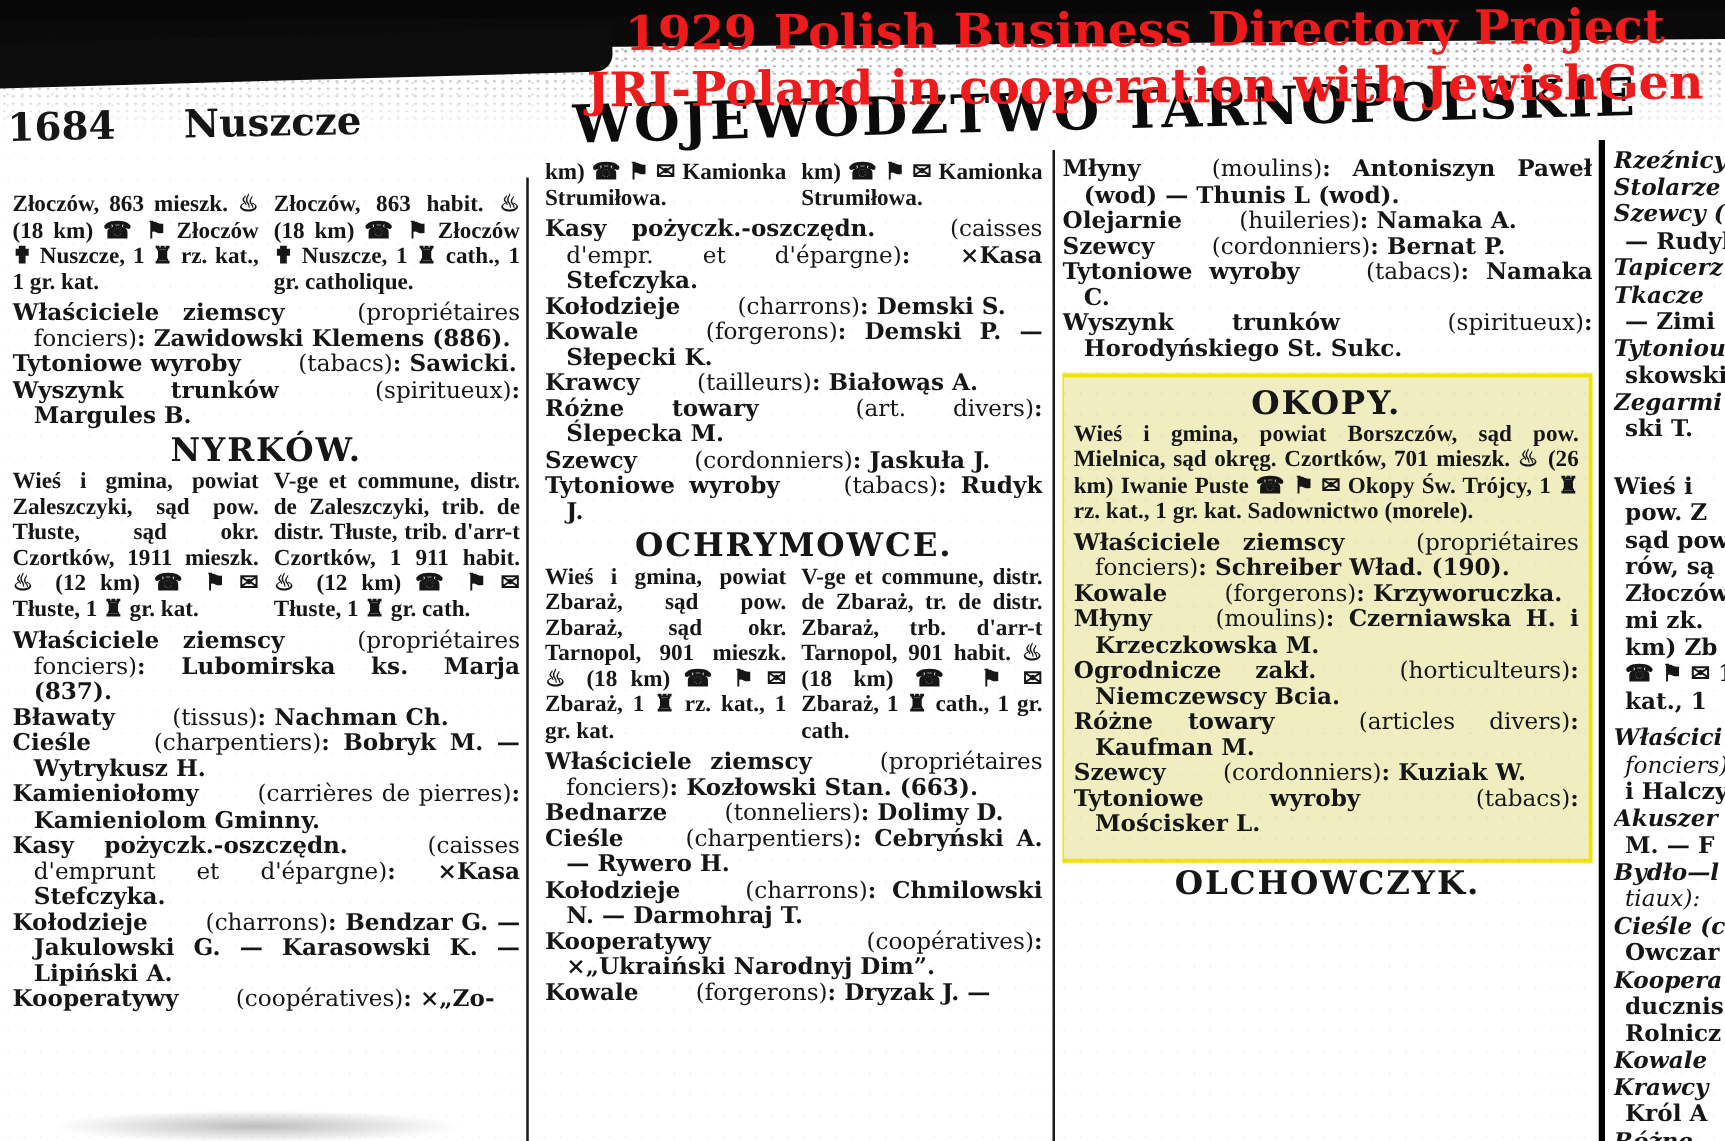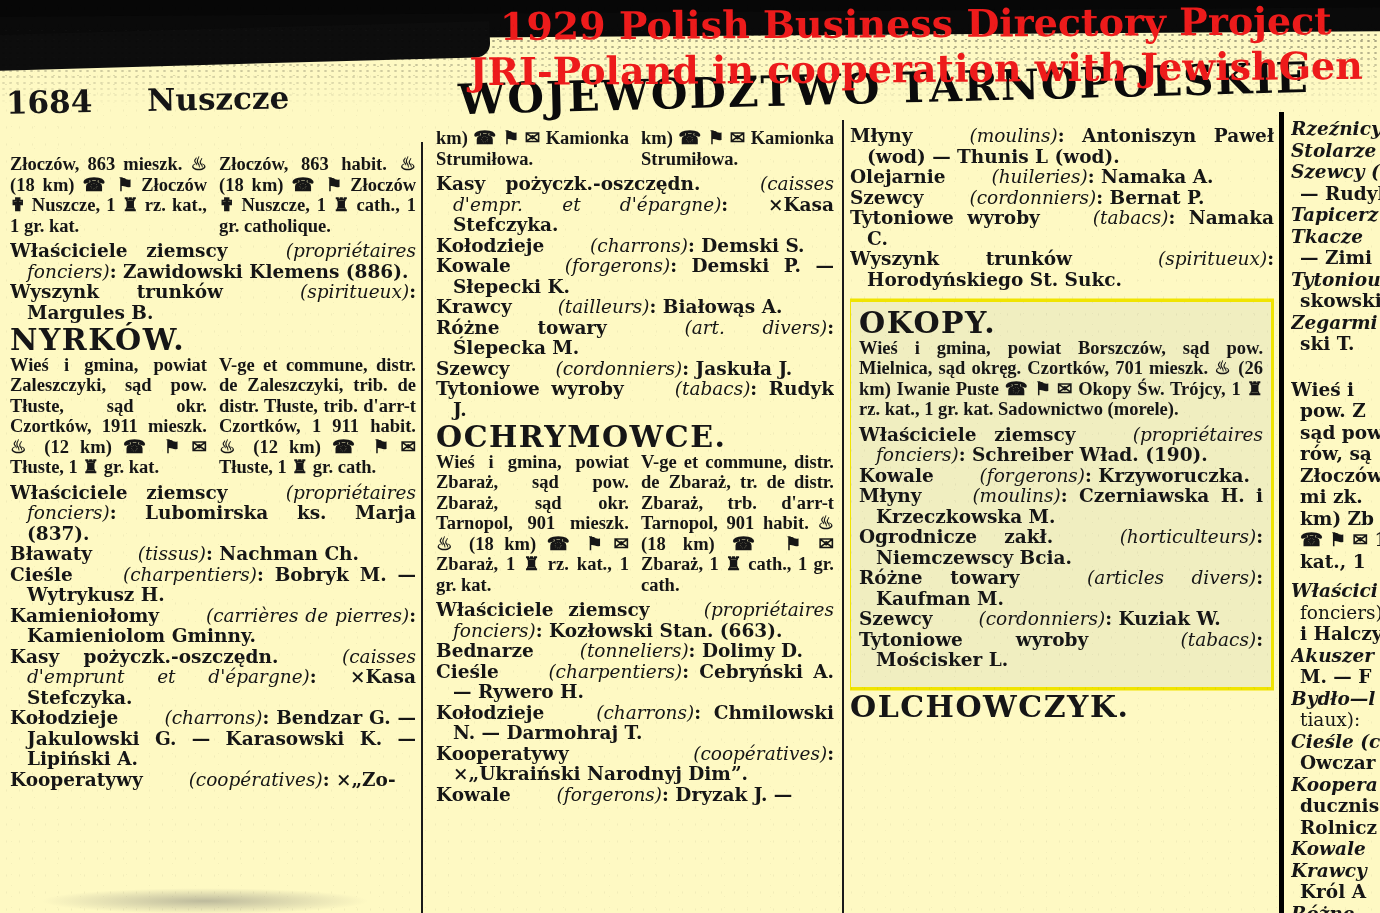--- a/index.html
+++ b/index.html
@@ -1,16 +1,16 @@
 <!DOCTYPE html>
 <html style="--hlf: #f0eec0; --hlb: #f0e400;"><head>
 <meta charset="utf-8">
 <style>
   html,body{margin:0;padding:0;background:#d8d6d0;}
-  .page{position:relative;width:1380px;height:913px;background:#fef9c3;overflow:hidden;
+  .page{position:relative;width:1380px;height:913px;background:#ffffff;overflow:hidden;
         font-family:"DejaVu Serif",serif;color:#161616;}
   
   .page::after{content:"";position:absolute;inset:0;pointer-events:none;z-index:9;
     background-image:radial-gradient(rgba(0,0,0,.5) .6px,transparent 1px),
                      radial-gradient(rgba(0,0,0,.4) .5px,transparent .9px);
     background-size:13px 17px,23px 11px;opacity:.10;}
   
   .band-a{position:absolute;left:0;top:0;width:1380px;height:30px;background:#070707;z-index:1;}
   .band-b{position:absolute;left:-12px;top:12px;width:1404px;height:24px;background:#0a0a0a;
           transform:rotate(-.4deg);z-index:1;}
@@ -38,30 +38,30 @@
   .vr2{left:842px;top:120px;width:2px;height:793px;}
   .vr3{left:1279px;top:112px;width:5px;height:801px;background:#000;}
   
   .col{position:absolute;z-index:3;font-size:18.5px;line-height:20.5px;font-weight:700;}
   #col-1{left:10px;top:152px;width:406px;height:767px;overflow:hidden;}
   #col-2{left:436px;top:126px;width:398px;height:787px;overflow:hidden;}
   #col-3{left:850px;top:126px;width:424px;height:787px;overflow:hidden;}
   #col-4{left:1291px;top:118px;width:89px;height:795px;overflow:hidden;}
   .twocol{display:flex;gap:12px;margin:2px 0 5px;font-family:Liberation Serif, serif;}
   .half{flex:1;text-align:justify;}
-  .heading{font-size:30px;letter-spacing:1.5px;margin:7px 0 4px;white-space:nowrap;}
+  .heading{text-align:center;font-size:26px;letter-spacing:1.5px;margin:7px 0 4px;white-space:nowrap;}
   .entry{text-align:justify;padding-left:17px;text-indent:-17px;}
   .pl{}
-  .fr{font-style:italic;font-weight:400;padding-left:40px;}
+  .fr{font-weight:400;padding-left:40px;}
   .hlbox{margin:9px 0 6px -2px;padding:4px 8px 16px;border:3px solid var(--hlb,#f0e400);
          background:var(--hlf,#f0eec0);box-shadow:0 0 0 1px rgba(240,228,0,.5);}
   .snip{white-space:nowrap;line-height:21.5px;overflow:hidden;}
   .snip.ind{padding-left:9px;}
   .snip.bi{font-style:italic;}
-  .snip.i{font-weight:400;}
+  .snip.i{font-weight:400;font-style:italic;}
 </style>
 </head>
 <body>
 
 <div class="page">
   <div class="band-a"></div>
   <div class="band-b"></div>
   <div class="band-c"></div>
   <div class="speckle"></div>
 
@@ -80,20 +80,21 @@
   <div class="vr vr1"></div>
   <div class="vr vr2"></div>
   <div class="vr vr3"></div>
 
   <div class="col" id="col-1">
       <div class="twocol">
         <div class="half">Złoczów, 863 mieszk. ♨ (18 km) ☎ ⚑ Złoczów ✟ Nuszcze, 1 ♜ rz. kat., 1 gr. kat.</div>
         <div class="half">Złoczów, 863 habit. ♨ (18 km) ☎ ⚑ Złoczów ✟ Nuszcze, 1 ♜ cath., 1 gr. catholique.</div>
       </div>
       <div class="entry"><span class="pl">Właściciele ziemscy</span><span class="fr"> (propriétaires fonciers)</span>: <span class="names">Zawidowski Klemens (886).</span></div>
+      <div class="entry"><span class="pl">Tytoniowe wyroby</span><span class="fr"> (tabacs)</span>: <span class="names">Sawicki.</span></div>
       <div class="entry"><span class="pl">Wyszynk trunków</span><span class="fr"> (spiritueux)</span>: <span class="names">Margules B.</span></div>
       <div class="heading">NYRKÓW.</div>
       <div class="twocol">
         <div class="half">Wieś i gmina, powiat Zaleszczyki, sąd pow. Tłuste, sąd okr. Czortków, 1911 mieszk. ♨ (12 km) ☎ ⚑ ✉ Tłuste, 1 ♜ gr. kat.</div>
         <div class="half">V-ge et commune, distr. de Zaleszczyki, trib. de distr. Tłuste, trib. d'arr-t Czortków, 1 911 habit. ♨ (12 km) ☎ ⚑ ✉ Tłuste, 1 ♜ gr. cath.</div>
       </div>
       <div class="entry"><span class="pl">Właściciele ziemscy</span><span class="fr"> (propriétaires fonciers)</span>: <span class="names">Lubomirska ks. Marja (837).</span></div>
       <div class="entry"><span class="pl">Bławaty</span><span class="fr"> (tissus)</span>: <span class="names">Nachman Ch.</span></div>
       <div class="entry"><span class="pl">Cieśle</span><span class="fr"> (charpentiers)</span>: <span class="names">Bobryk M. — Wytrykusz H.</span></div>
       <div class="entry"><span class="pl">Kamieniołomy</span><span class="fr"> (carrières de pierres)</span>: <span class="names">Kamieniolom Gminny.</span></div>

